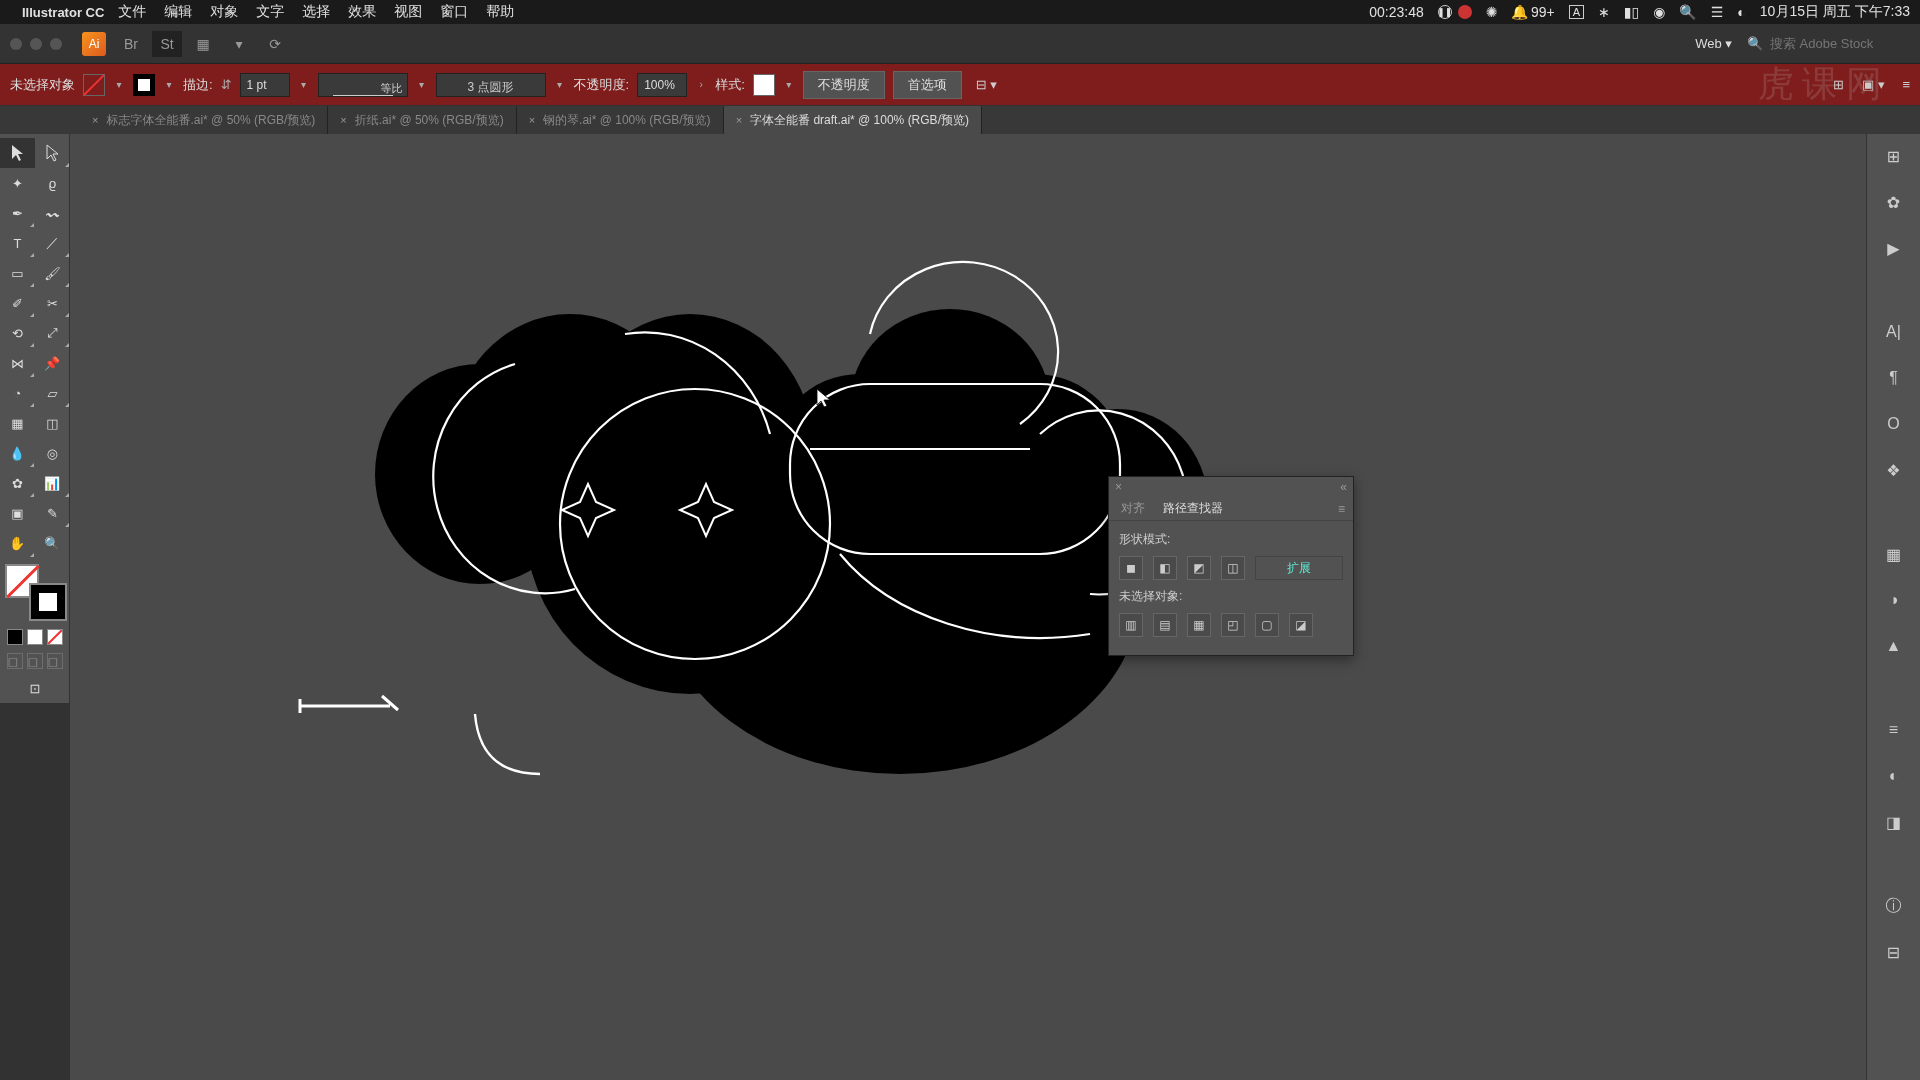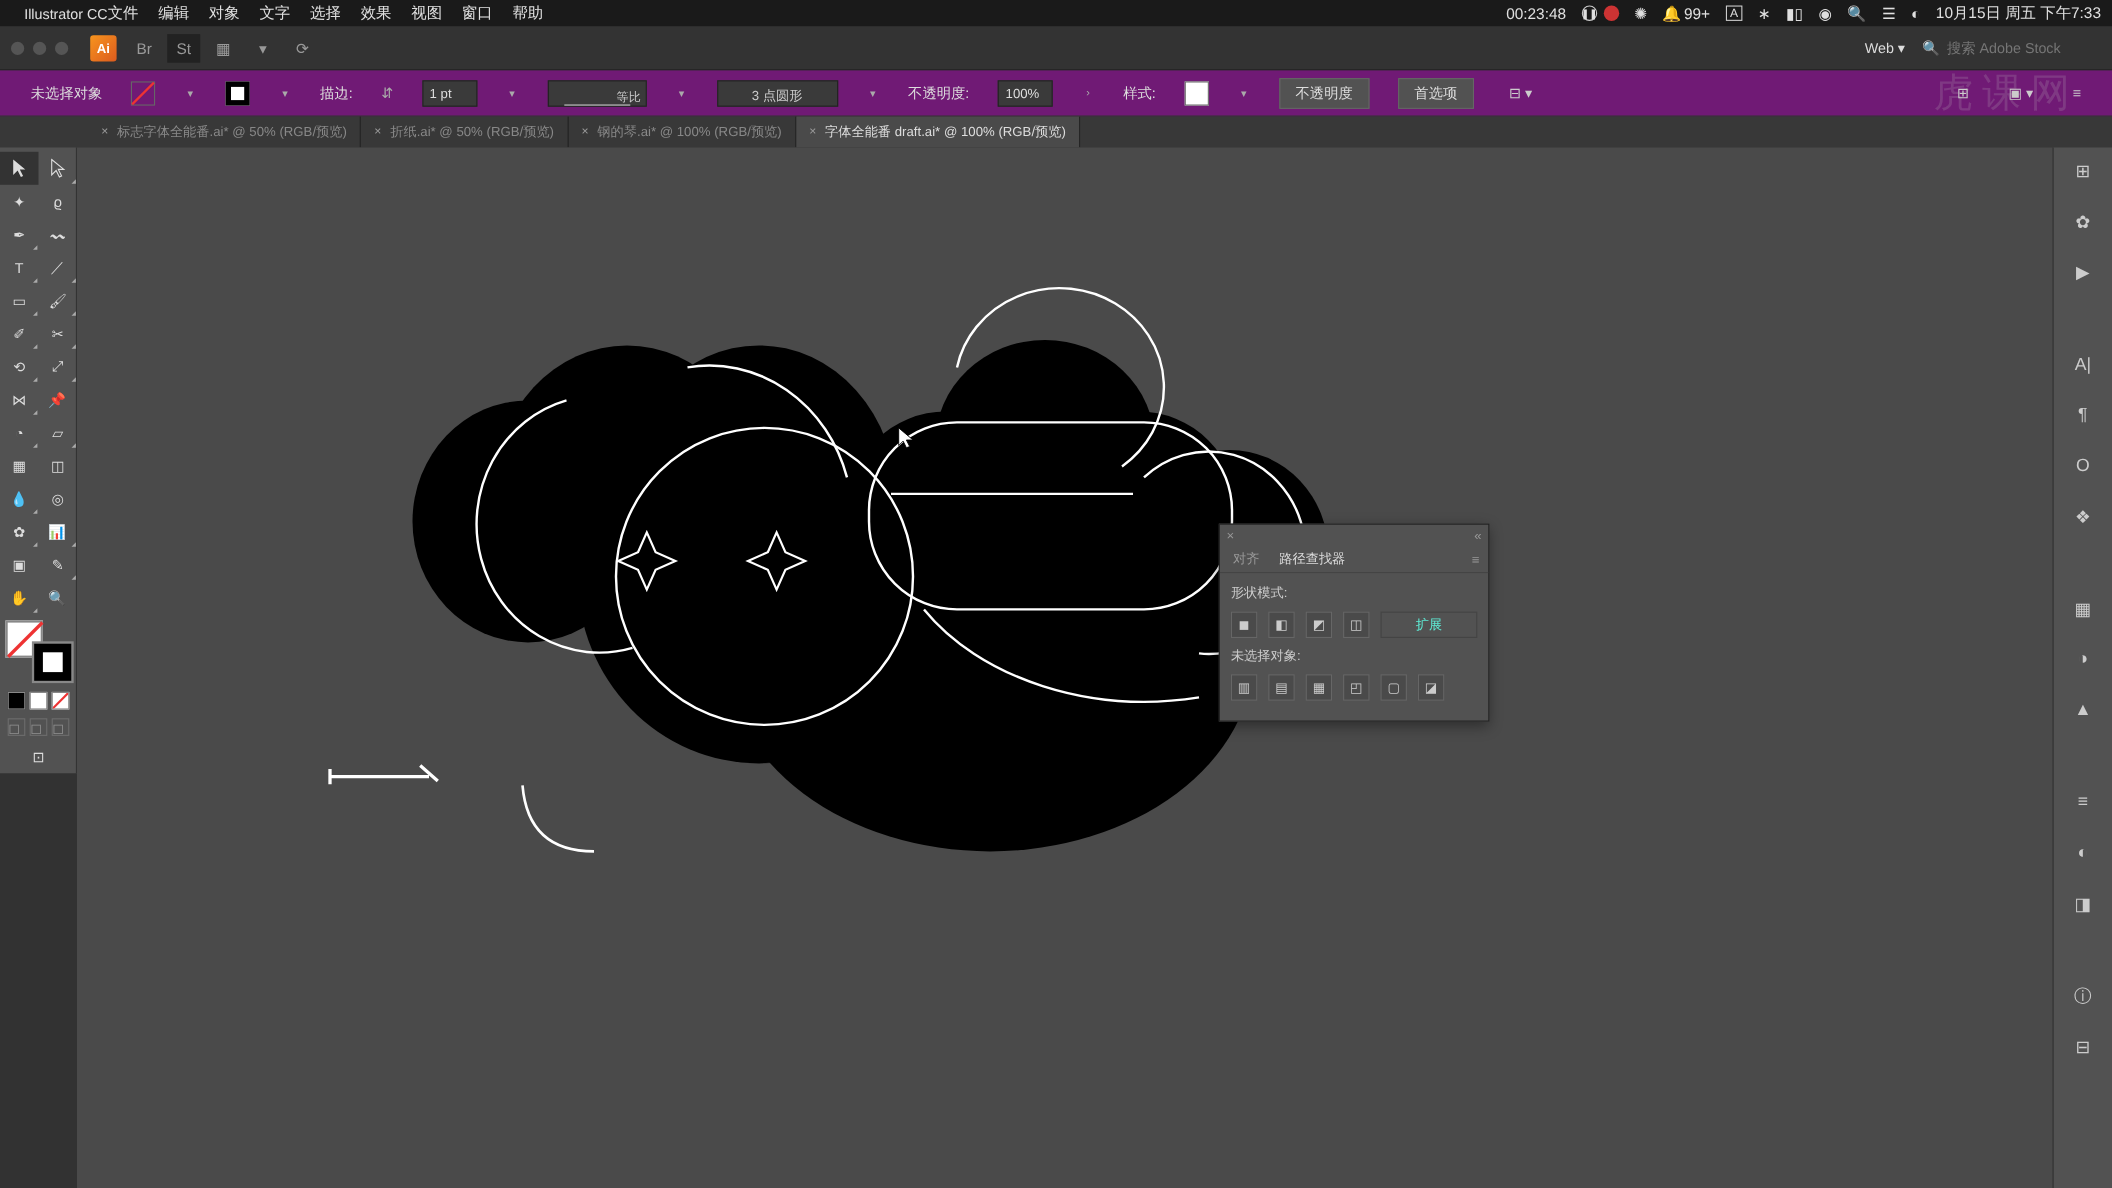--- a/index.html
+++ b/index.html
@@ -1,33 +1,33 @@
 <!DOCTYPE html>
 <html><head>
 <meta charset="utf-8">
 <style>
 *{margin:0;padding:0;box-sizing:border-box;font-family:-apple-system,"PingFang SC",sans-serif;user-select:none}
 body{width:1920px;height:1080px;background:#323232;overflow:hidden;color:#ccc;font-size:13px}
 .menubar{height:24px;background:#1a1a1a;display:flex;align-items:center;padding:0 10px;color:#e0e0e0}
 .menubar .apple{font-size:16px;margin-right:12px}
-.menubar .app-name{font-weight:400;}
+.menubar .app-name{font-weight:700;margin-right:14px}
 .menubar .menu-item{margin-right:18px;font-size:14px}
 .menubar .spacer{flex:1}
 .menubar .status-item{margin-left:14px;font-size:14px;display:flex;align-items:center;gap:2px}
 .menubar .rec{width:14px;height:14px;border-radius:50%;background:#c33;margin-left:6px}
 .menubar .pause{width:14px;height:14px;border:1px solid #ccc;border-radius:50%;display:flex;align-items:center;justify-content:center;font-size:9px}
 .titlebar{height:40px;background:#333;display:flex;align-items:center;padding:0 10px;border-bottom:1px solid #222}
 .tl-dots{display:flex;gap:8px;margin-right:20px}
 .tl-dot{width:12px;height:12px;border-radius:50%;background:#555}
-.ai-badge{width:24px;height:24px;background:linear-gradient(135deg,#f7941e,#dc5b1e);border-radius:3px;display:flex;align-items:center;justify-content:center;color:#fff;font-weight:bold;font-size:12px;margin-right:10px}
+.ai-badge{width:24px;height:24px;background:linear-gradient(135deg,#f7941e,#dc5b1e);border-radius:3px;display:flex;align-items:center;justify-content:center;color:#fff;font-weight:normal;font-size:12px;margin-right:10px}
 .tb-icon{width:30px;height:26px;display:flex;align-items:center;justify-content:center;color:#999;margin-right:6px;font-size:14px}
 .tb-icon.active{background:#222}
 .search-area{display:flex;align-items:center;gap:6px;color:#888}
 .search-input{background:transparent;border:none;color:#888;width:140px;font-size:13px}
-.ctrlbar{height:42px;background:#701a75;display:flex;align-items:center;padding:0 28px;gap:26px;border-bottom:1px solid #333}
+.ctrlbar{height:42px;background:#7f1d1d;display:flex;align-items:center;padding:0 10px;gap:8px;border-bottom:1px solid #333}
 .cb-label{color:#ddd;font-size:13px}
 .swatch{width:22px;height:22px;border:1px solid #666;position:relative}
 .swatch.noFill::after{content:"";position:absolute;width:28px;height:2px;background:#e33;transform:rotate(-45deg);top:9px;left:-4px}
 .swatch.black{background:#000}
 .swatch.white{background:#fff}
 .drop{width:12px;color:#aaa;font-size:10px;text-align:center}
 .cb-input{background:#3a3a3a;border:1px solid #222;color:#ddd;padding:2px 6px;width:50px;height:24px;font-size:12px}
 .cb-profile{width:90px;height:24px;background:#3a3a3a;border:1px solid #222;display:flex;align-items:flex-end;justify-content:center;position:relative}
 .cb-profile .line{width:60px;height:1px;background:#ccc}
 .cb-btn{padding:4px 14px;border:1px solid #666;color:#ddd;font-size:13px;background:#525252}

